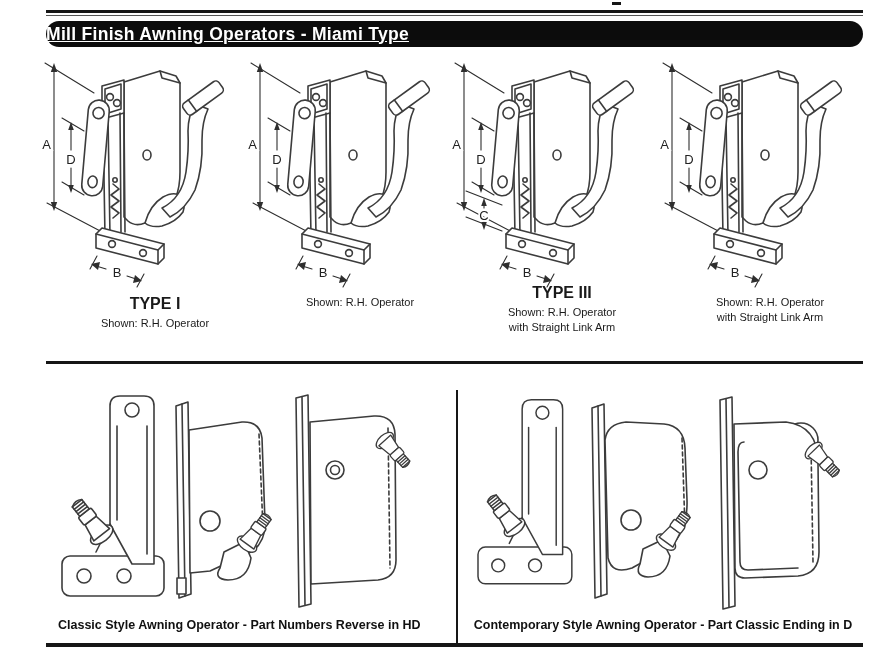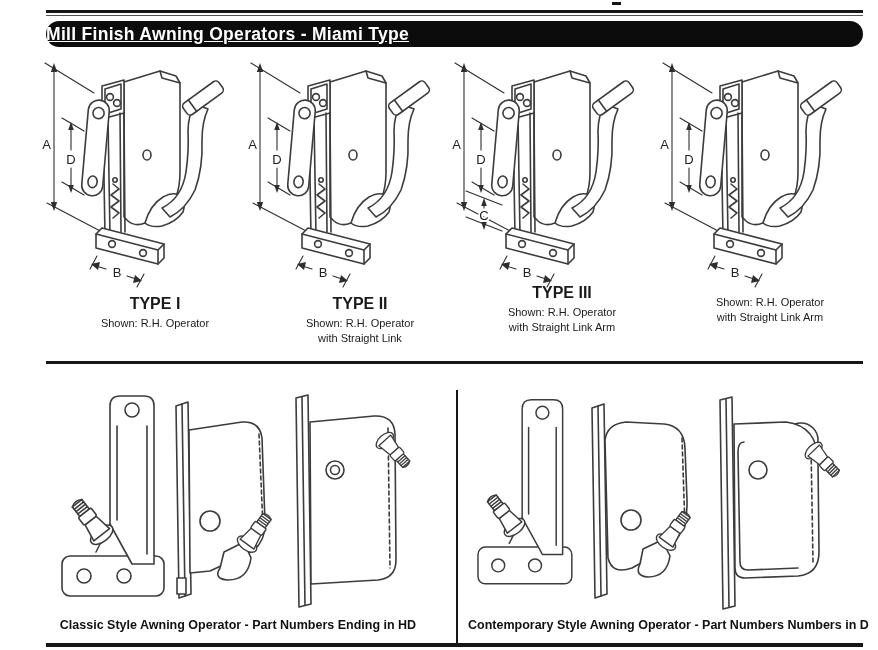--- a/index.html
+++ b/index.html
@@ -217,23 +217,21 @@
     <text class="dtext" x="6.5" y="93">A</text>
     <text class="dtext" x="31" y="108">D</text>
     <text class="dtext" x="77" y="221">B</text>
   </svg>
 
   <div class="abs cap" style="left:50px;top:295px;width:210px;">
     <div class="tname">TYPE I</div>
     <div class="tline">Shown: R.H. Operator</div>
   </div>
   <div class="abs cap" style="left:255px;top:295px;width:210px;">
-    <div class="tname">TYPE II</div>
-    <div class="tline">Shown: R.H. Operator</div>
-    <div class="tline">with Straight Link</div>
+    <div class="tline">Shown: R.H. Operator</div>
   </div>
   <div class="abs cap" style="left:457px;top:284px;width:210px;">
     <div class="tname">TYPE III</div>
     <div class="tline">Shown: R.H. Operator</div>
     <div class="tline">with Straight Link Arm</div>
   </div>
   <div class="abs cap" style="left:665px;top:295px;width:210px;">
     <div class="tline">Shown: R.H. Operator</div>
     <div class="tline">with Straight Link Arm</div>
   </div>
@@ -243,18 +241,18 @@
   <svg class="fig" style="left:58px;top:382px;" width="360" height="230" viewBox="0 0 360 230">
     <use href="#classic-views"></use>
   </svg>
 
   <div class="abs rule" style="left:456px;top:390px;width:2px;height:253px;"></div>
 
   <svg class="fig" style="left:468px;top:382px;" width="397" height="230" viewBox="0 0 397 230">
     <use href="#contemporary-views"></use>
   </svg>
 
-  <div class="abs bcap" style="left:58px;top:618px;width:360px;">Classic Style Awning Operator - Part Numbers Ending in HD</div>
-  <div class="abs bcap" style="left:468px;top:618px;width:390px;">Contemporary Style Awning Operator - Part Numbers Numbers in D</div>
+  <div class="abs bcap" style="left:58px;top:618px;width:360px;">Classic Style Awning Operator - Part Numbers Reverse in HD</div>
+  <div class="abs bcap" style="left:468px;top:618px;width:390px;">Contemporary Style Awning Operator - Part Classic Ending in D</div>
 
   <div class="abs rule" style="left:46px;top:643px;width:817px;height:4px;"></div>
 
 </div>
 
 </body></html>

